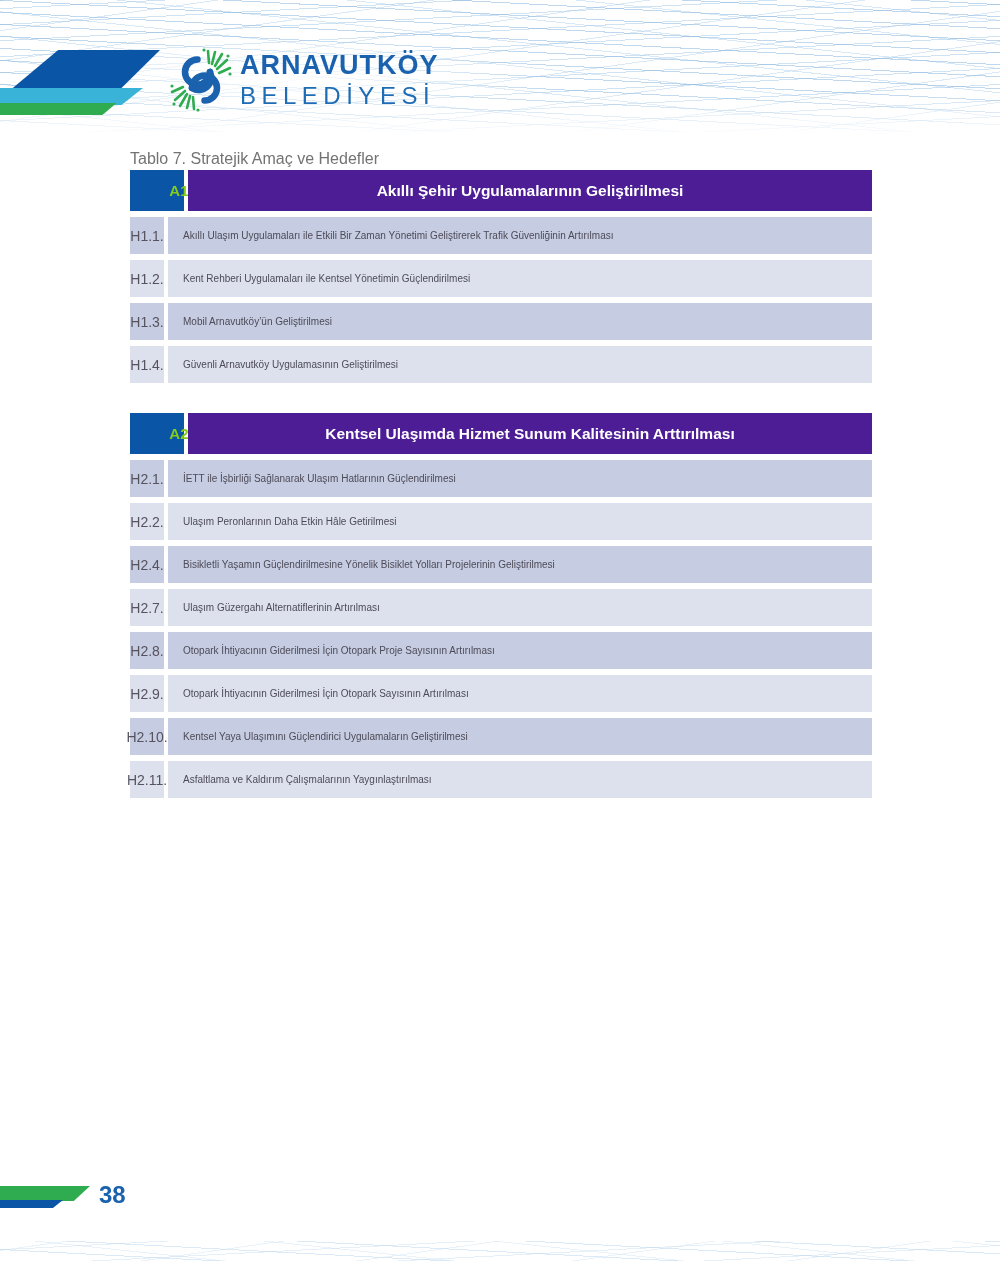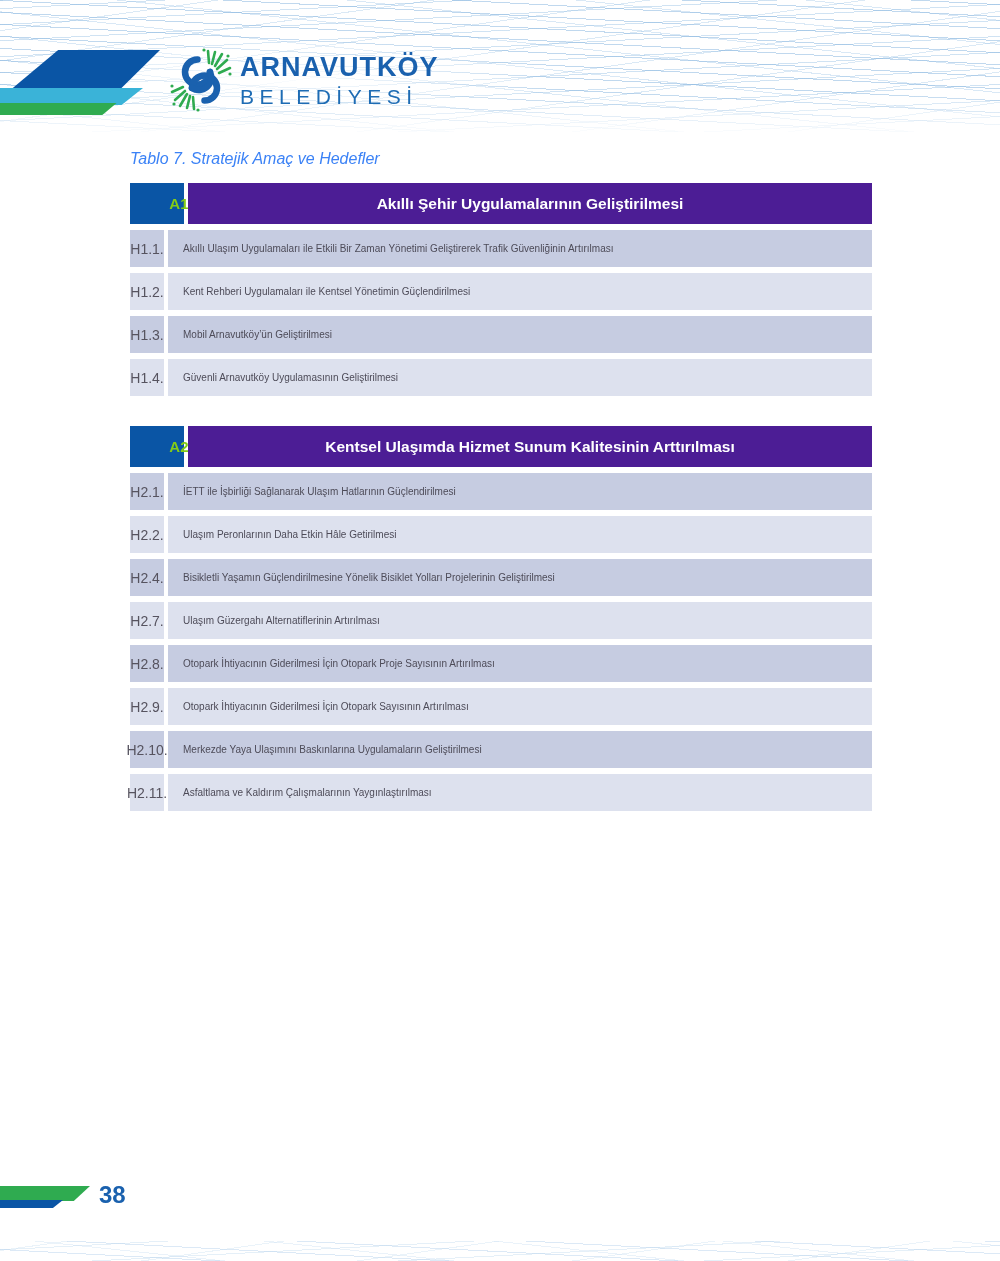--- a/index.html
+++ b/index.html
@@ -34,25 +34,25 @@
   .stripe.cyan  { left:0;    top:88px;  width:143px; height:17px;
                   clip-path:polygon(0 0, 100% 0, 85% 100%, 0 100%); }
   .stripe.green { left:0;    top:103px; width:119px; height:12px;
                   clip-path:polygon(0 0, 98% 0, 86% 100%, 0 100%); }
 
   
   .logo { position:absolute; left:170px; top:48px; display:flex; align-items:center; }
   .logo-mark { width:62px; height:64px; }
   .logo-text { margin-left:8px; line-height:1; }
   .logo-name { font-size:27px; font-weight:bold; letter-spacing:1px; color:#1a61ae; }
-  .logo-sub  { font-size:21px; font-weight:normal; letter-spacing:5.5px; color:#1e6cb4; margin-top:5px; }
+  .logo-sub  { font-size:24px; font-weight:normal; letter-spacing:5.5px; color:#1e6cb4; margin-top:5px; }
 
   
   .content { position:absolute; left:130px; top:150px; width:742px; }
-  .table-caption { font-size:16px; color:#3b82f6; margin-bottom:15px;font-style:italic; }
+  .table-caption { font-size:16px; color:#737373; margin-bottom:2px; }
   .sa-table { width:100%; }
   .sa-table + .sa-table { margin-top:30px; }
   .t-head { display:flex; height:41px; margin-bottom:6px; }
   .t-head .cell-code {
     width:54px; margin-right:4px; background:#0a55a5; color:#84cc16;
     display:flex; align-items:center; justify-content:center;
     font-size:15px; font-weight:bold;padding-left:48px;
   }
   .t-head .cell-title {
     flex:1; background:#4c1d95; color:#ffffff;
@@ -182,21 +182,21 @@
         <div class="t-row">
           <div class="cell-code">H2.8.</div>
           <div class="cell-text">Otopark İhtiyacının Giderilmesi İçin Otopark Proje Sayısının Artırılması</div>
         </div>
         <div class="t-row">
           <div class="cell-code">H2.9.</div>
           <div class="cell-text">Otopark İhtiyacının Giderilmesi İçin Otopark Sayısının Artırılması</div>
         </div>
         <div class="t-row">
           <div class="cell-code">H2.10.</div>
-          <div class="cell-text">Merkezde Yaya Ulaşımını Baskınlarına Uygulamaların Geliştirilmesi</div>
+          <div class="cell-text">Kentsel Yaya Ulaşımını Güçlendirici Uygulamaların Geliştirilmesi</div>
         </div>
         <div class="t-row">
           <div class="cell-code">H2.11.</div>
           <div class="cell-text">Asfaltlama ve Kaldırım Çalışmalarının Yaygınlaştırılması</div>
         </div>
       </div>
     </div>
 
   </div>
 

